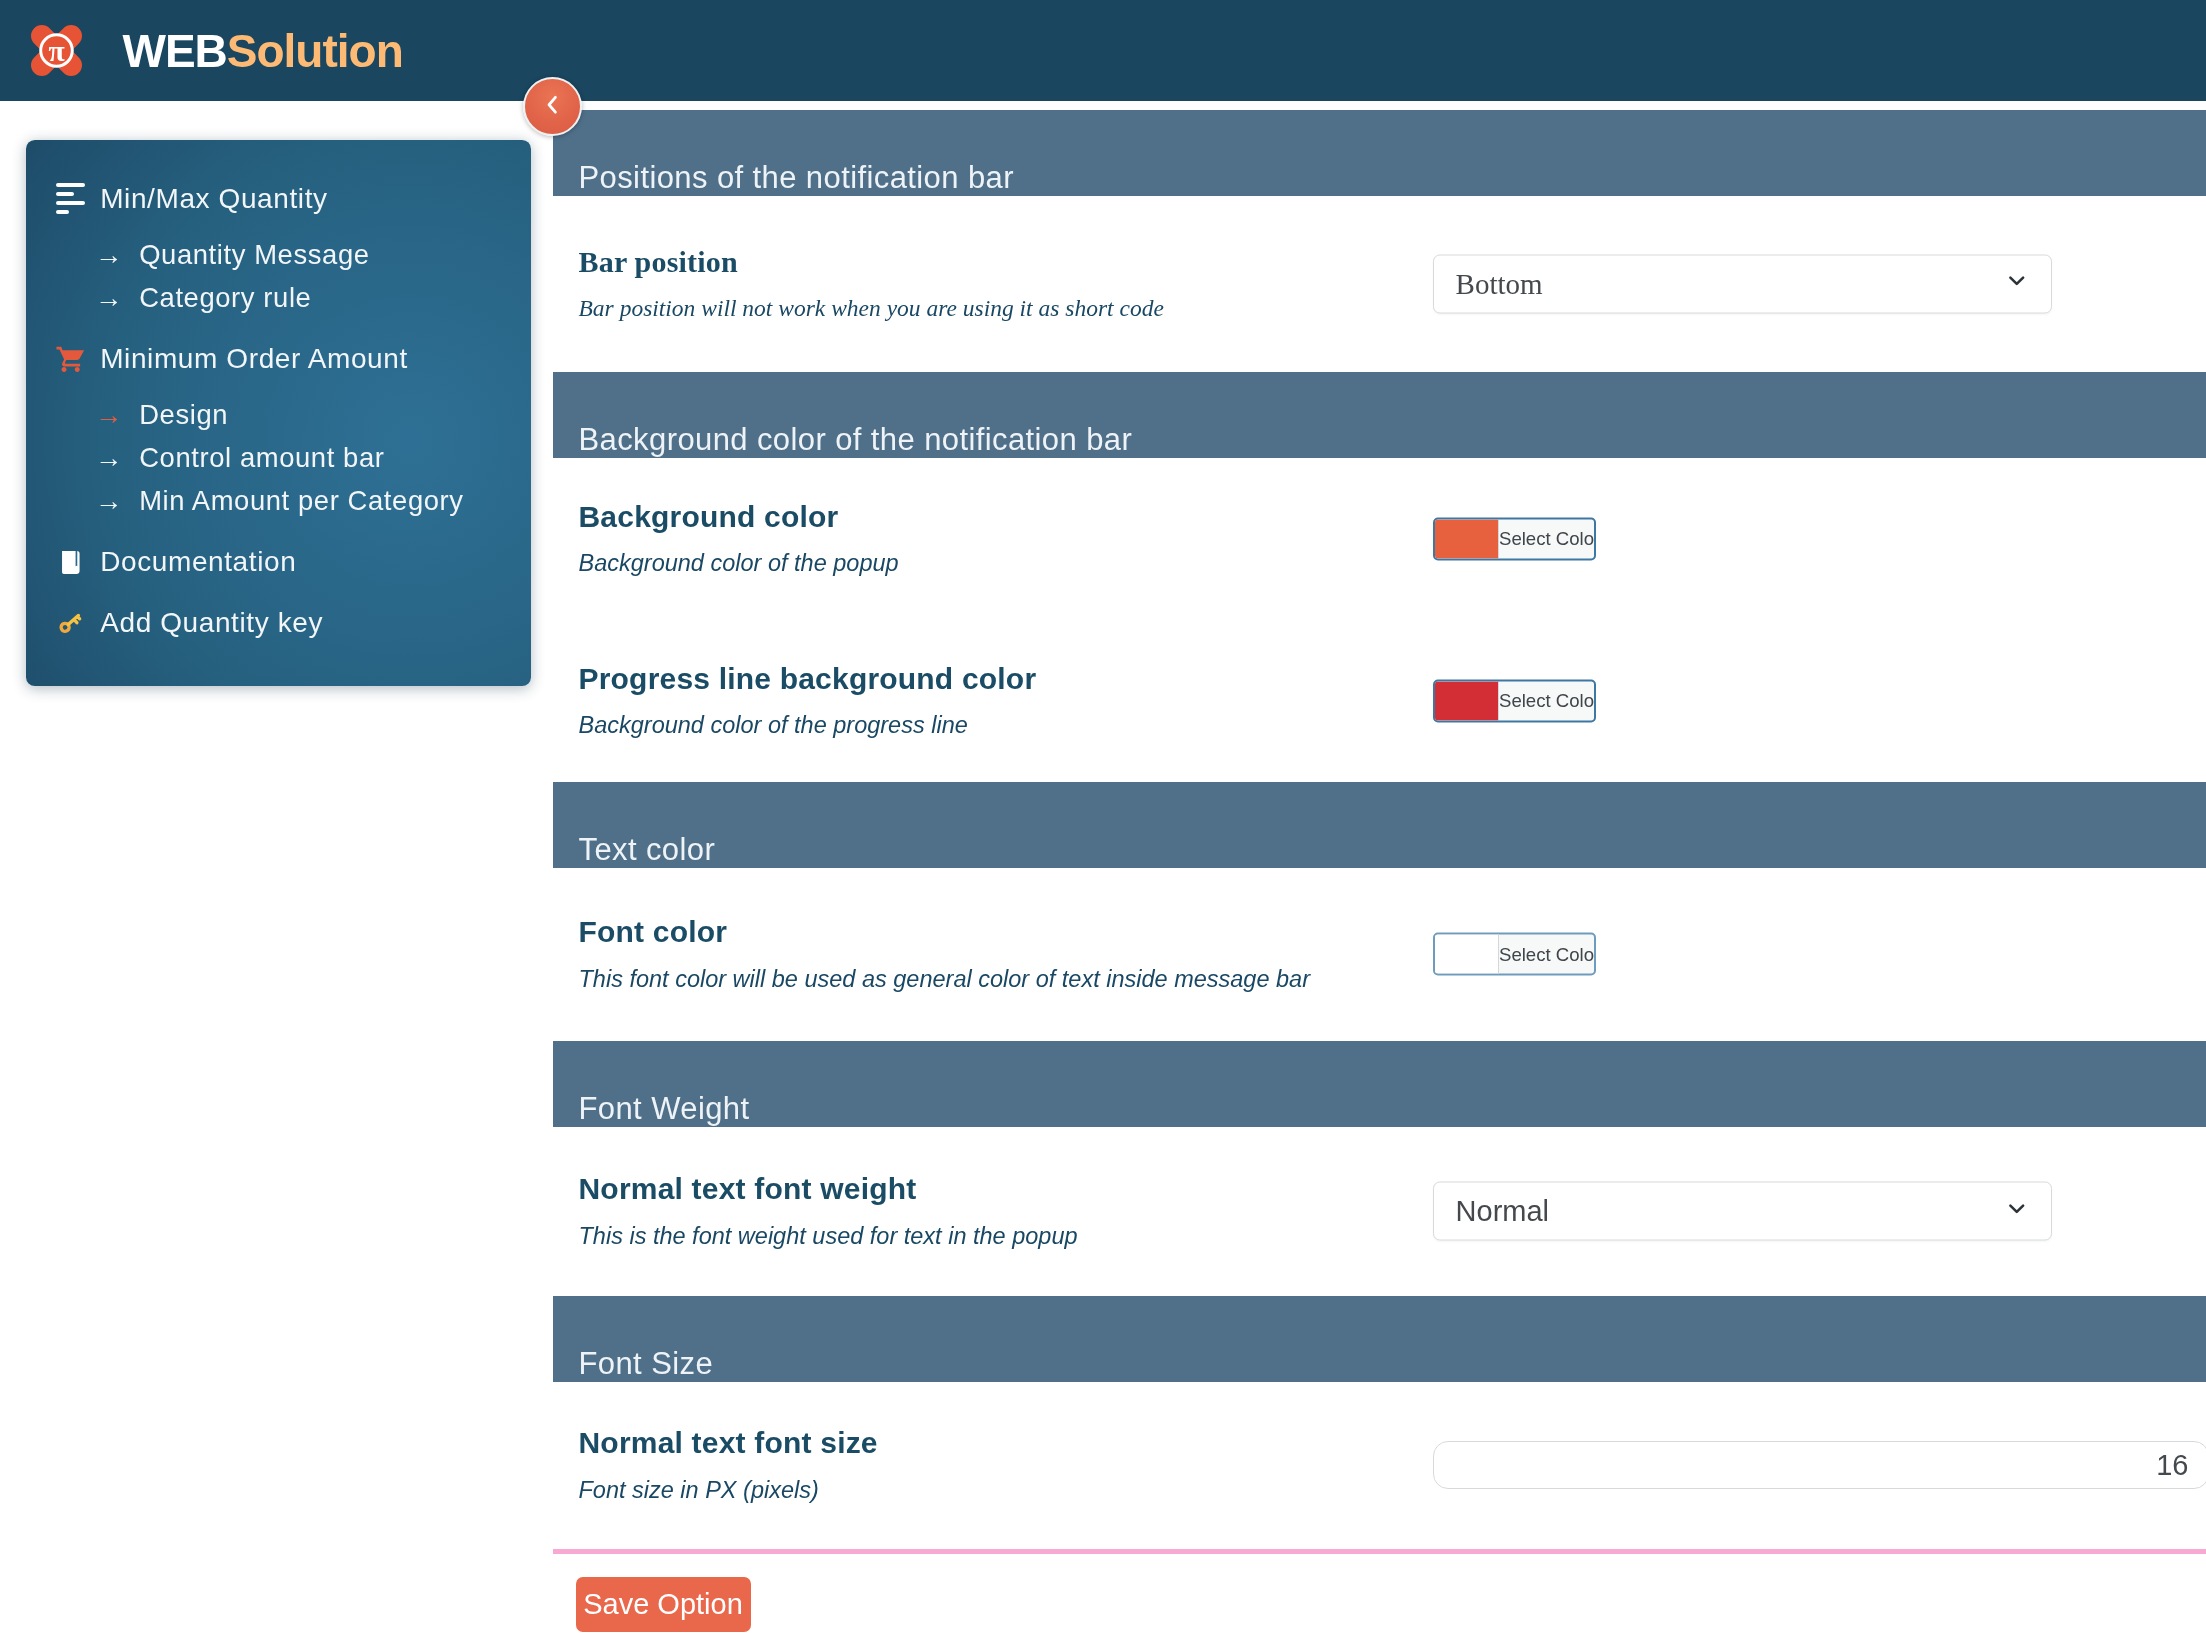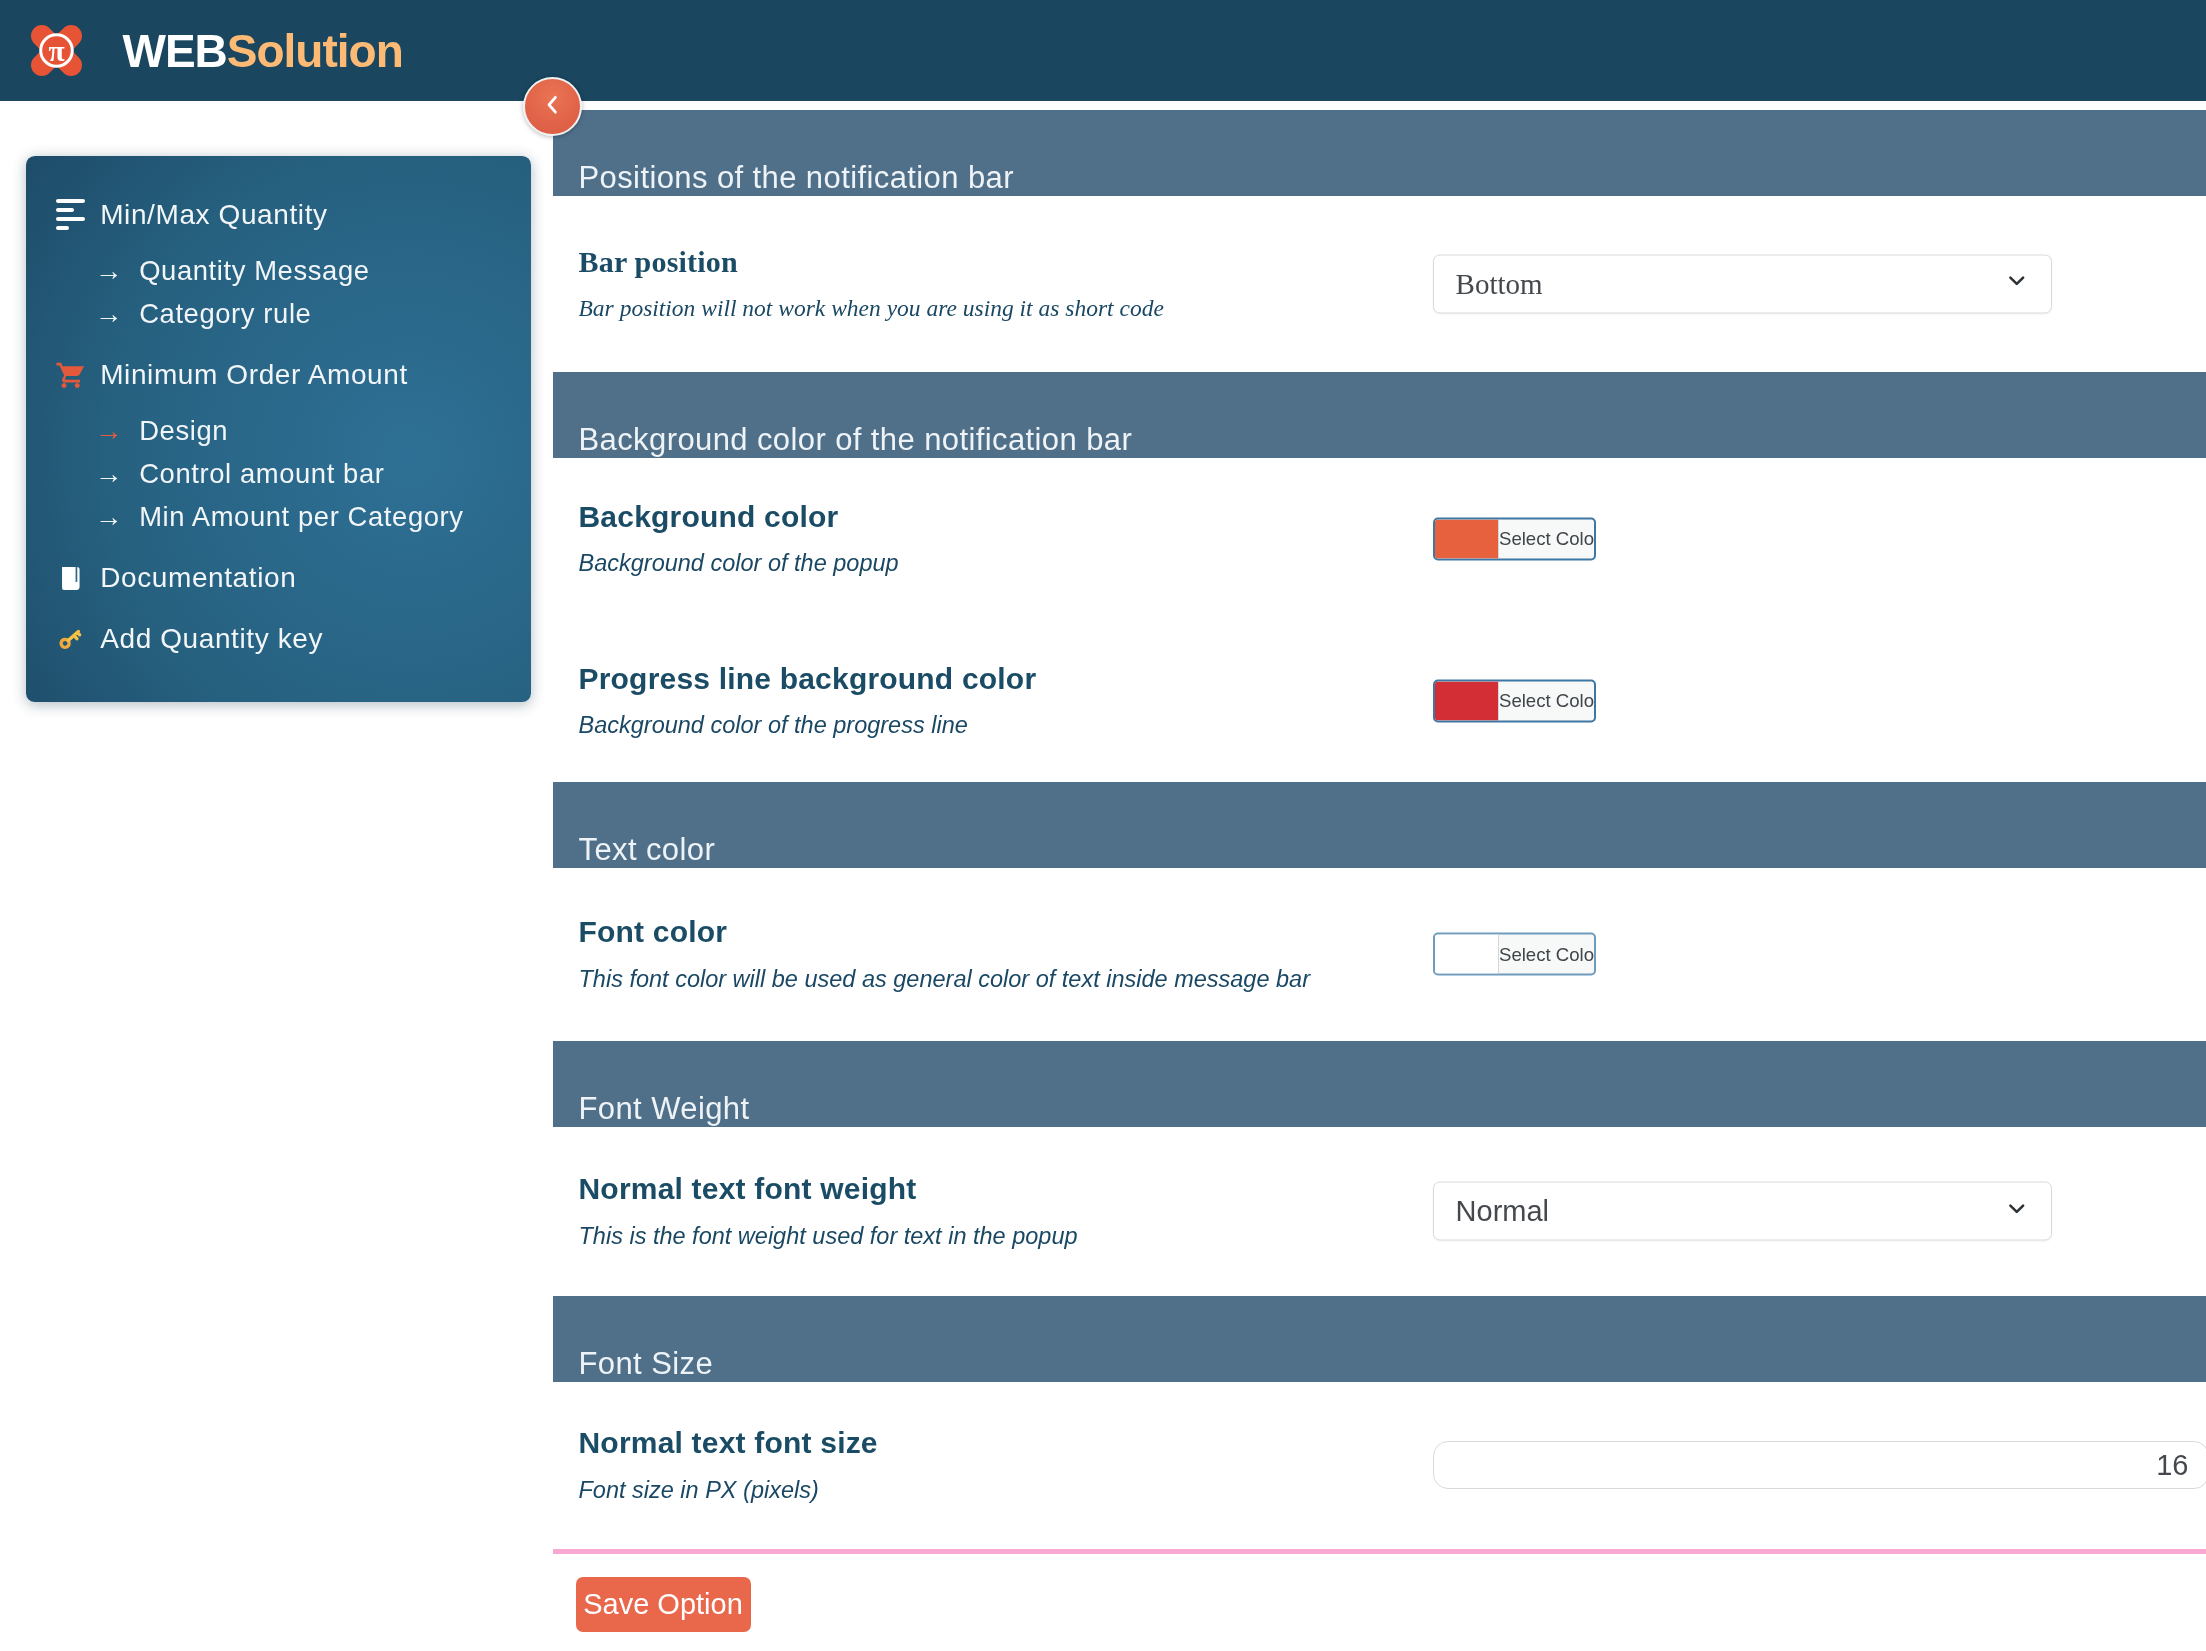--- a/index.html
+++ b/index.html
@@ -21,21 +21,21 @@
     background:radial-gradient(circle at 50% 32%, #ea7453 0%, #e06248 62%, #d95c42 100%);
     border:2.9px solid #eef1f2;box-sizing:border-box;z-index:30;
     display:flex;align-items:center;justify-content:center;cursor:pointer;
     box-shadow:0 1px 4.9px rgba(0,0,0,.28);
   }
   
   .sidebar{
     position:absolute;left:25.5px;top:140px;width:505px;height:546px;border-radius:8.8px;
     background:radial-gradient(135% 125% at 76% 55%, #2e7095 0%, #26607f 45%, #1b4763 78%, #163e57 100%);
     box-shadow:0 2.9px 13.7px rgba(10,40,60,.30);
-    color:#f2f6f9;z-index:10;margin-top:16px;
+    color:#f2f6f9;z-index:10;
   }
   .nav{list-style:none;margin:0;padding:37px 0 0 0;}
   .nav li{height:43px;display:flex;align-items:center;cursor:pointer;letter-spacing:0.6px;}
   .nav li.parent{padding-left:28px;gap:13.7px;font-size:28px;margin-top:17.6px;}
   .nav li.parent:first-child{margin-top:0;}
   .nav li.child{padding-left:69px;gap:15.7px;font-size:27.4px;margin-top:0;}
   .nav li.parent + li.child{margin-top:13.7px;}
   .nav .ico{width:33px;height:33px;flex:none;display:flex;align-items:center;justify-content:center;}
   .nav .arrow{font-size:27.4px;color:#f2f6f9;width:29px;flex:none;text-align:center;}
   .nav li.active .arrow{color:#e65c40;}

